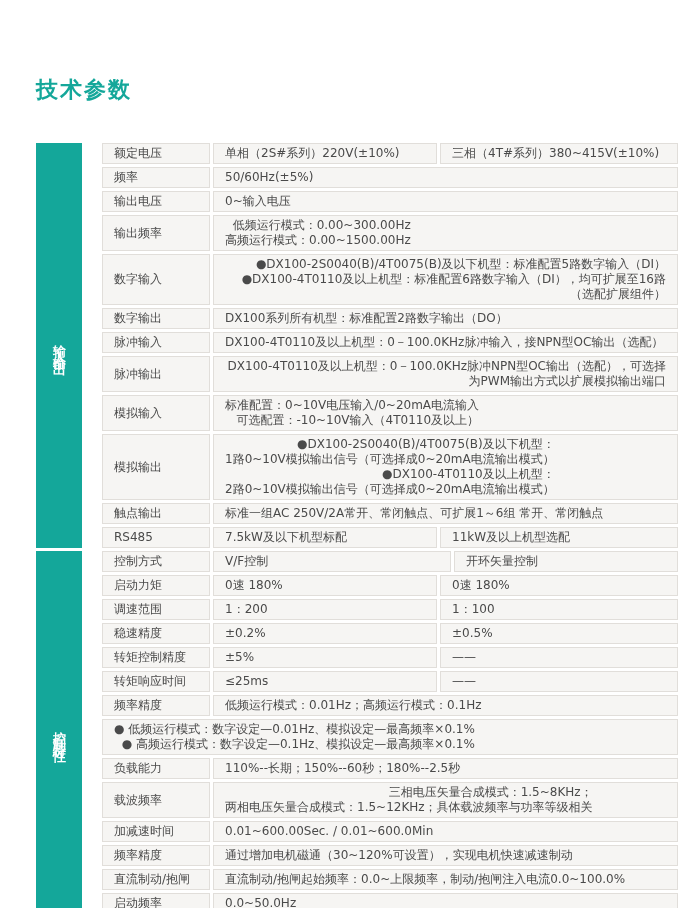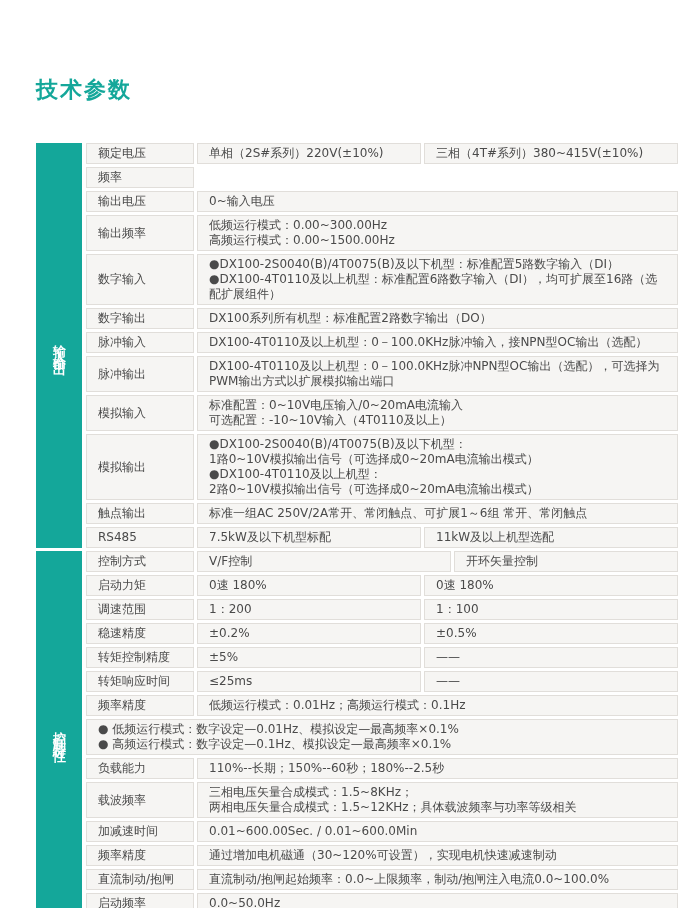--- a/index.html
+++ b/index.html
@@ -2,31 +2,31 @@
 <html style="--accent: #14A79A; --cell-bg: #F6F5F3; --cell-border: #E1DEDA; --text: #4A4A4A;"><head>
 <meta charset="utf-8">
 <style>
   :root { --accent: #14A79A; --cell-bg: #F6F5F3; --cell-border: #E1DEDA; --text: #4A4A4A; }
   * { box-sizing: border-box; margin: 0; padding: 0; }
   html, body { width: 700px; height: 908px; background: #ffffff; overflow: hidden;
     font-family: "DejaVu Sans", "Liberation Sans", sans-serif; }
   .page { padding: 31px 0 0 36px; width: 700px; margin-top: 44px; }
   .page-title { font-size: 22px; font-weight: bold; color: var(--accent); letter-spacing: 2px; }
   .spec-table { margin-top: 38px; width: 642px; display: flex; flex-direction: column; gap: 3px; background: #fff; }
-  .section { display: flex; gap: 4px; border-radius: 6px; }
+  .section { display: flex; gap: 20px; border-radius: 6px; }
   .side { flex: 0 0 46px; background: var(--accent); display: flex; align-items: center; justify-content: center; }
   .side-label { writing-mode: vertical-rl; text-orientation: upright; color: #fff; font-size: 13px;
     font-weight: bold; letter-spacing: 6px; }
   .rows { flex: 1; display: flex; flex-direction: column; gap: 3px; }
   .row { display: flex; gap: 3px; }
   .cell { background: var(--cell-bg); border: 1px solid var(--cell-border); padding: 2px 11px;
     font-size: 12px; line-height: 15px; color: var(--text); display: flex; align-items: center;
     min-height: 21px; white-space: pre-line; }
   .cell.label { flex: 0 0 108px; white-space: normal; }
-  .cell.value { flex: 1; }
+  .cell.value { flex: 1; text-align: right; }
   .cell.value.split-a { flex: 0 0 224px; }
   .cell.value.split-b { flex: 1; }
 </style>
 </head>
 <body>
 
 <div class="page">
   <div class="page-title">技术参数</div>
   <div class="spec-table">
       <div class="section">
@@ -34,20 +34,21 @@
           <div class="side-label">输入输出</div>
         </div>
         <div class="rows">
           <div class="row">
             <div class="cell label">额定电压</div>
             <div class="cell value split-a">单相（2S#系列）220V(±10%)</div>
             <div class="cell value split-b">三相（4T#系列）380~415V(±10%)</div>
           </div>
           <div class="row">
             <div class="cell label">频率</div>
+            <div class="cell value">50/60Hz(±5%)</div>
           </div>
           <div class="row">
             <div class="cell label">输出电压</div>
             <div class="cell value">0~输入电压</div>
           </div>
           <div class="row">
             <div class="cell label">输出频率</div>
             <div class="cell value">低频运行模式：0.00~300.00Hz
 高频运行模式：0.00~1500.00Hz</div>
           </div>

